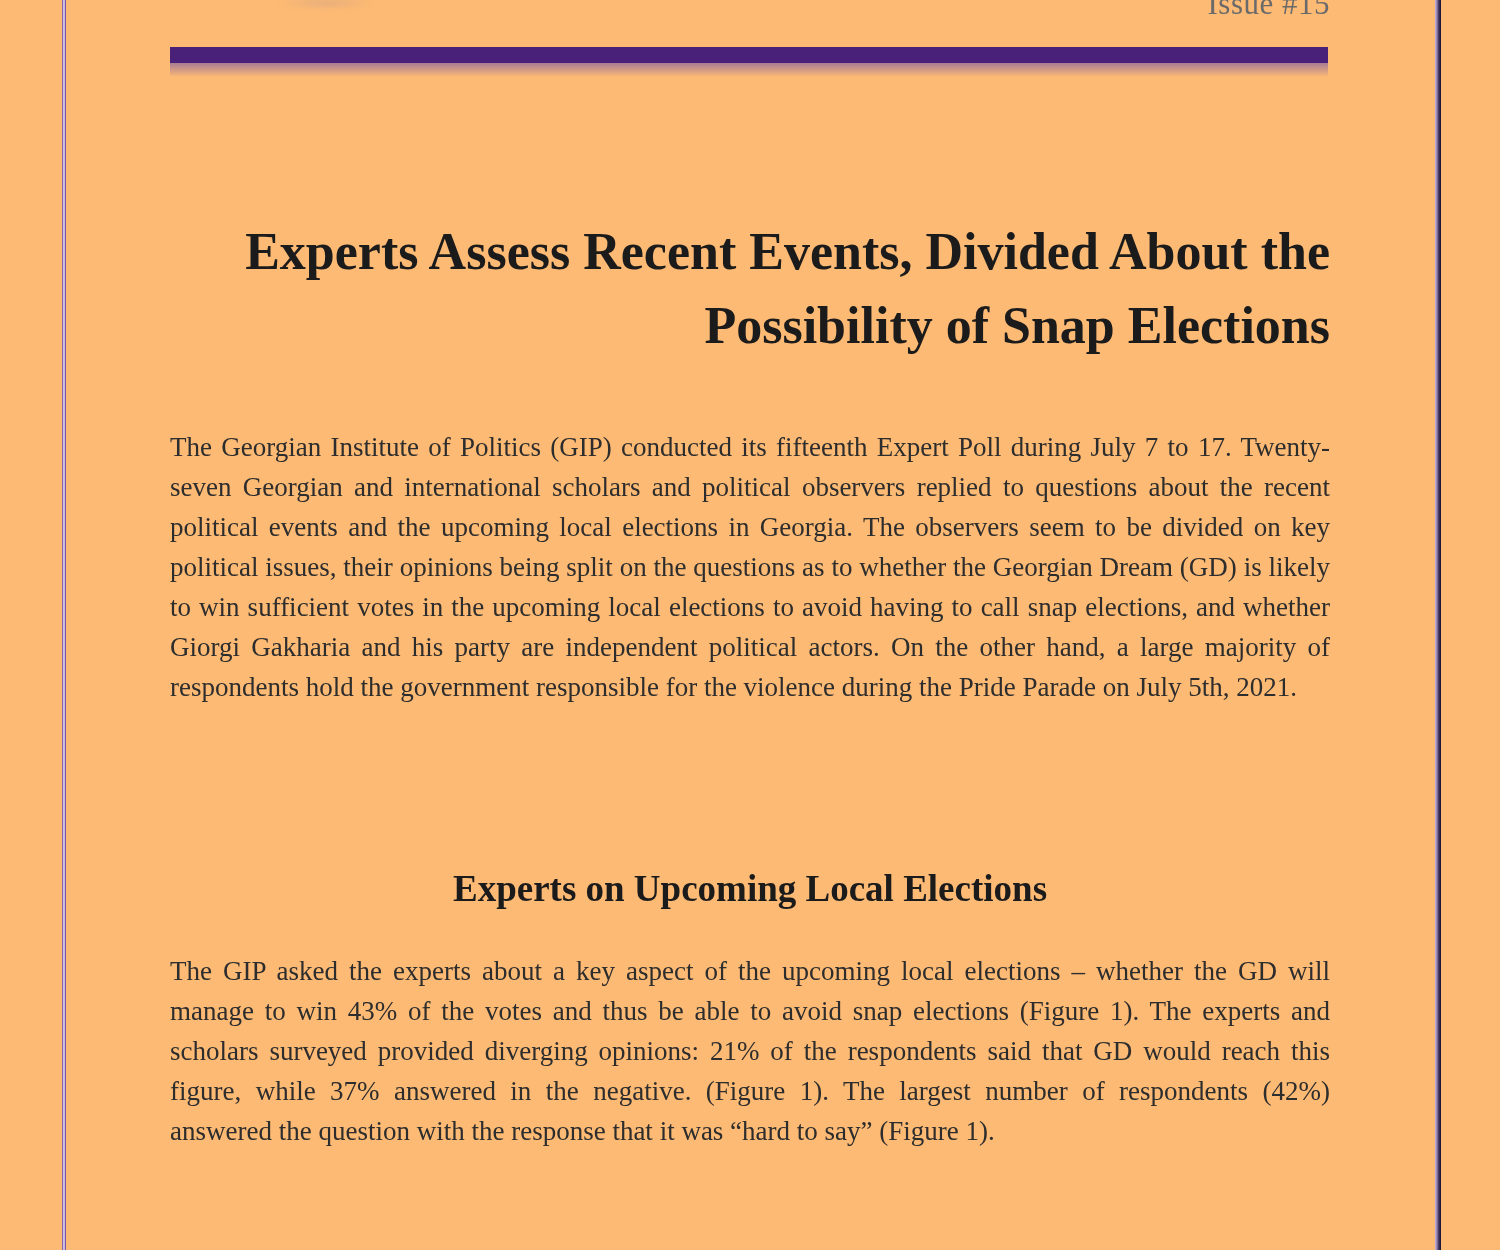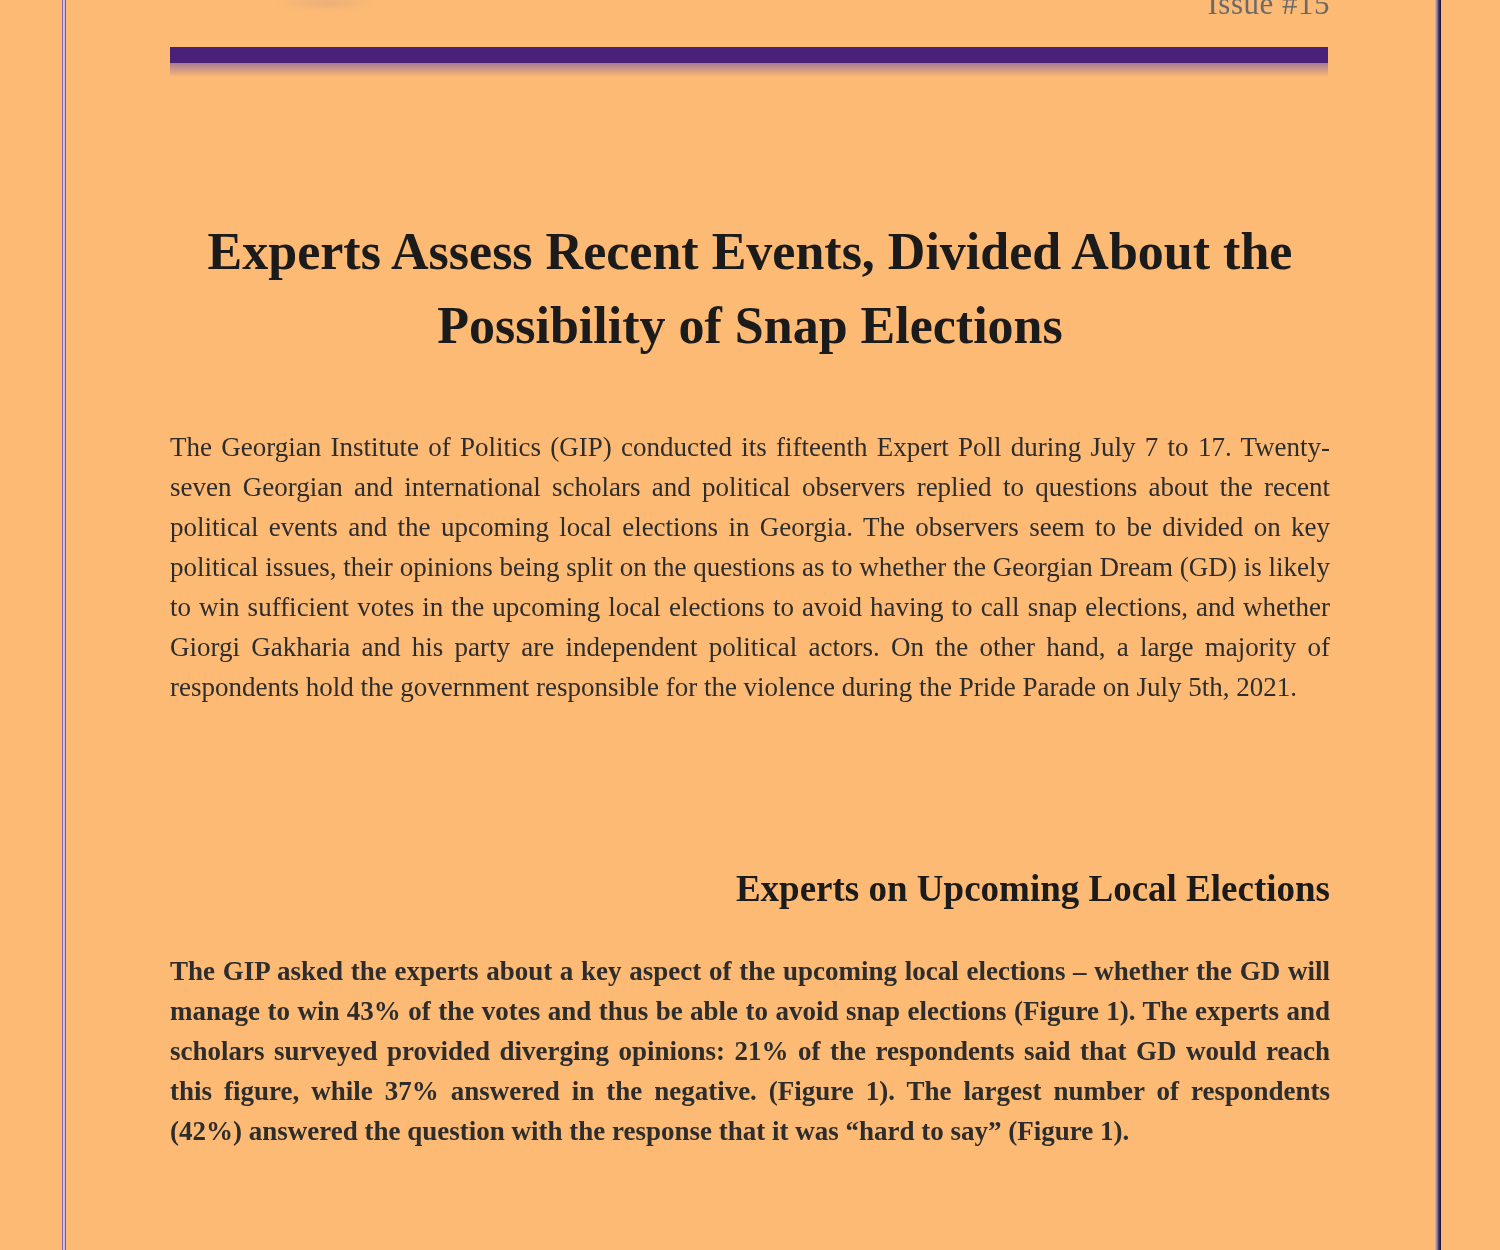--- a/index.html
+++ b/index.html
@@ -71,43 +71,43 @@
     top: 16px;
     width: 100%;
     height: 14px;
     background: linear-gradient(to bottom, rgba(122,90,165,0.65), rgba(122,90,165,0));
   }
   .title {
     position: absolute;
     left: 170px;
     top: 180px;
     width: 1160px;
-    text-align: center;
+    text-align: right;
     font-size: 52px;
     line-height: 74px;
     font-weight: bold;
     color: #1b1b1b;
   }
   .body-par {
     position: absolute;
     left: 170px;
     width: 1160px;
     font-size: 27px;
     line-height: 40px;
     text-align: justify;
     color: #2d2d2d;
   }
   .par-intro { top: 400px; }
-  .par-section { top: 924px; font-weight: bold; }
+  .par-section { top: 924px; }
   .section-heading {
     position: absolute;
     left: 170px;
     top: 836px;
     width: 1160px;
-    text-align: right;
+    text-align: center;
     font-size: 37px;
     font-weight: bold;
     color: #1b1b1b;
   }
 </style>
 </head>
 <body>
 
 <div class="page">
 

